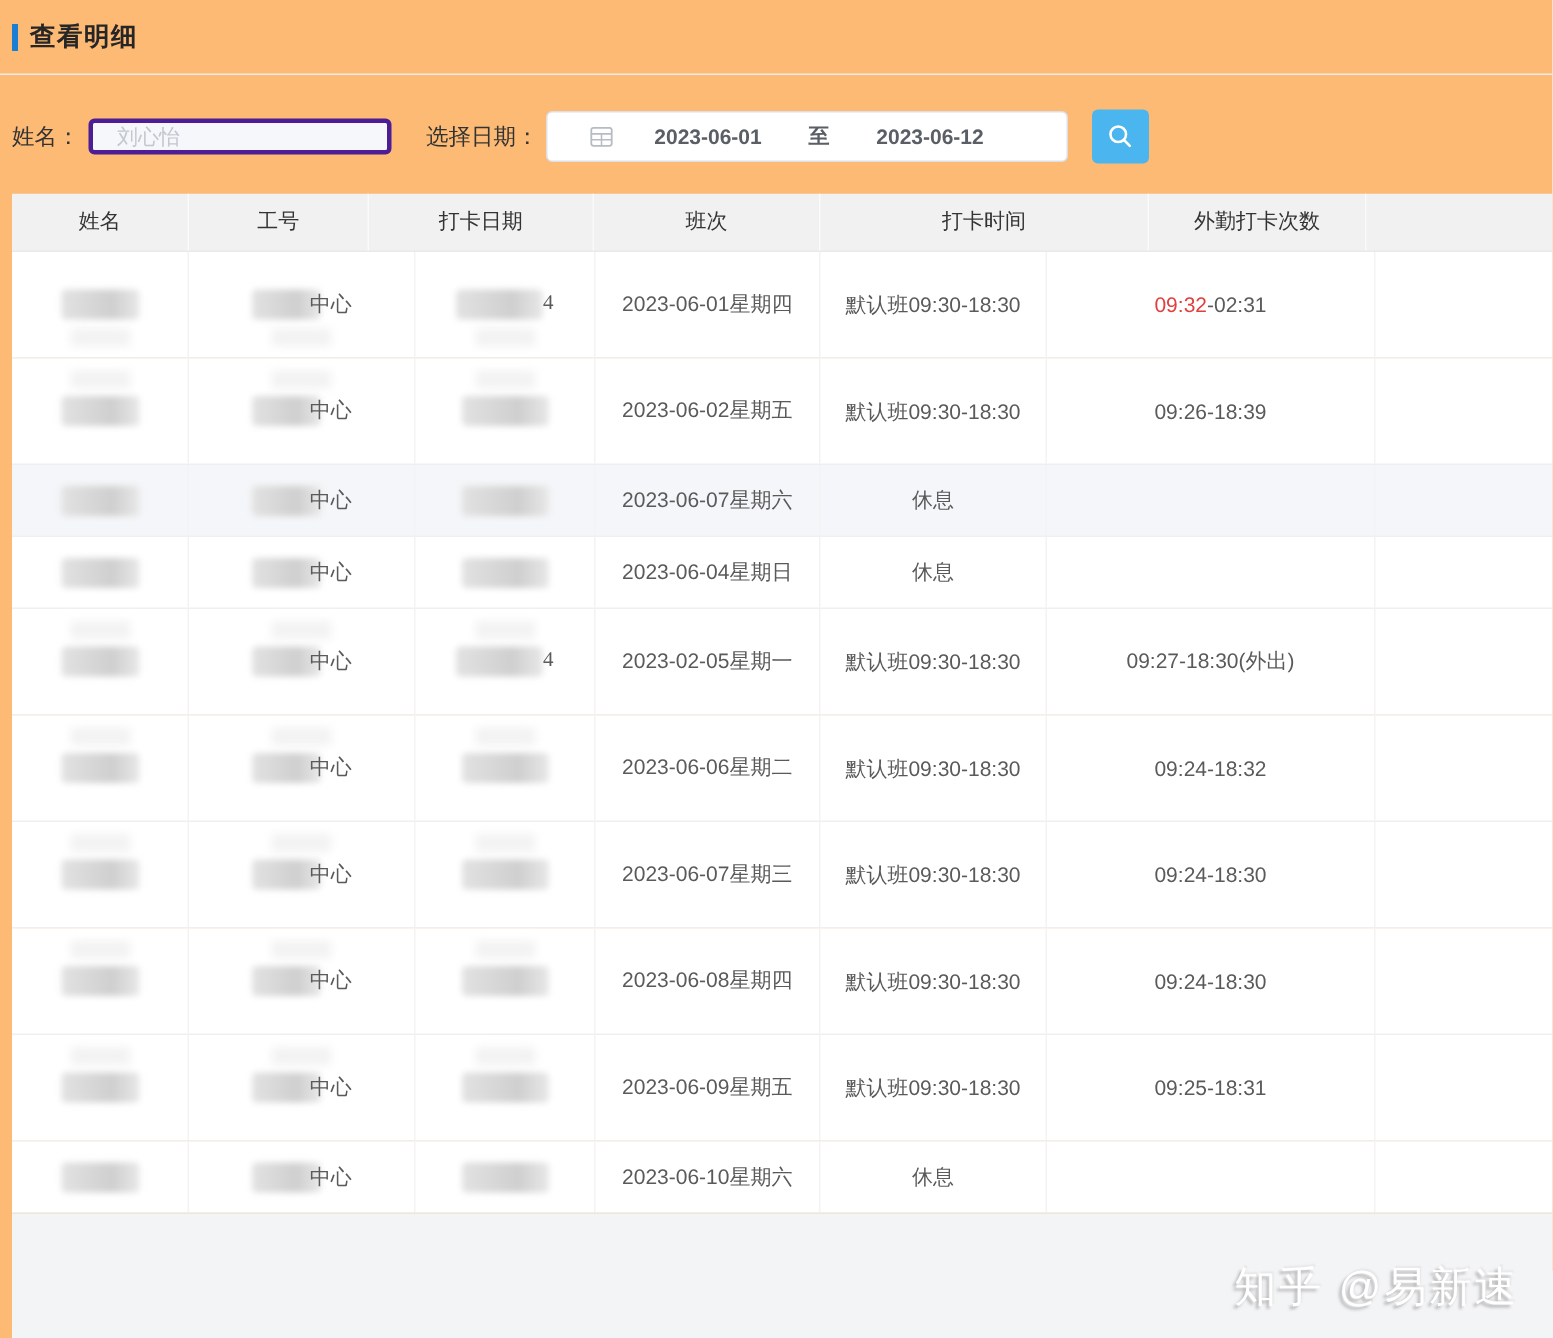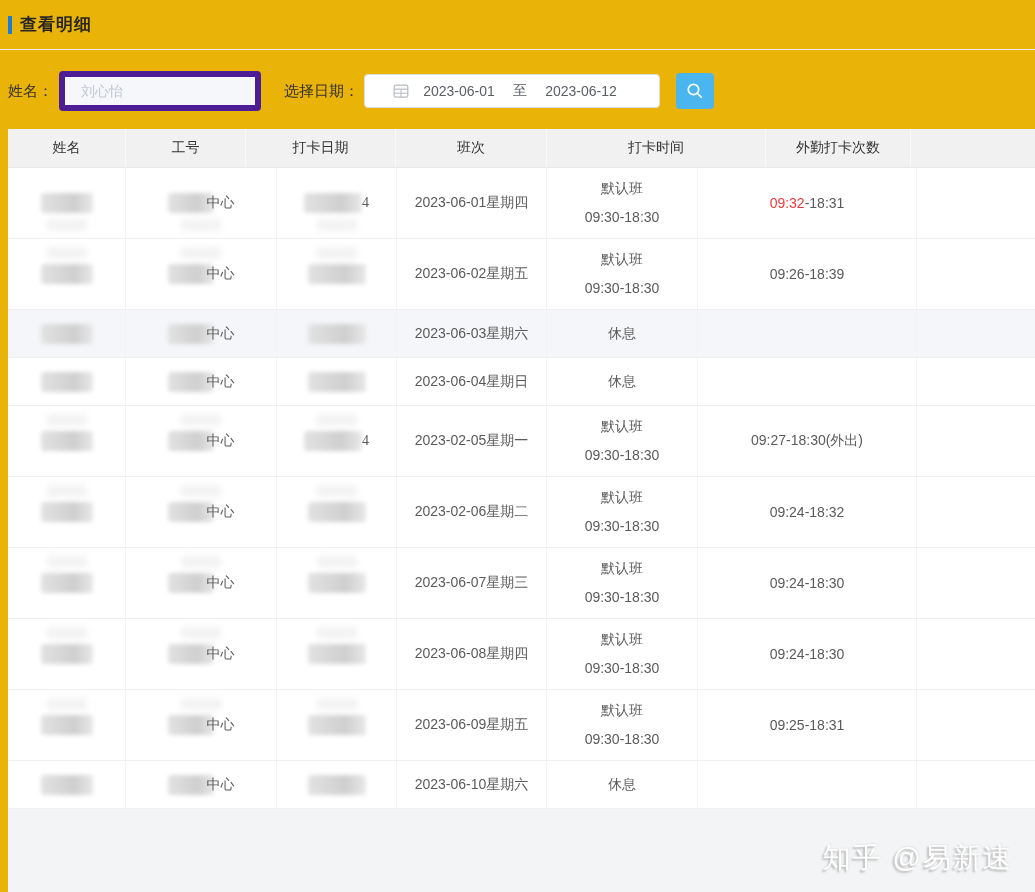--- a/index.html
+++ b/index.html
@@ -1,35 +1,35 @@
 <!DOCTYPE html>
 <html><head>
 <meta charset="utf-8">
 <style>
   * { margin:0; padding:0; box-sizing:border-box; }
   html,body { width:1035px; height:892px; background:#fff;
     font-family:"Liberation Sans","DejaVu Sans",sans-serif; }
-  .page { position:relative; width:1035px; height:892px; overflow:hidden; background:#eab308; }
+  .page { position:relative; width:1035px; height:892px; overflow:hidden; background:#fdba74; }
 
   
   .title-row { display:flex; align-items:center; padding:13px 0 0 8px; }
   .accent-bar { width:4px; height:18px; background:#1a7fd4; margin-right:8px; }
   .page-title { font-size:17px; font-weight:bold; color:#262626; letter-spacing:1px; }
   .top-divider { margin-top:13px; border-bottom:1px solid #ebebeb; }
 
   
   .filter-row { height:82px; display:flex; align-items:center; padding-left:8px; }
   .f-label { font-size:15px; color:#333; white-space:nowrap; }
-  .name-input { width:202px; height:40px; margin-left:6px; background:#f6f7fa;
-    border:6px solid #4c1d95; border-radius:4px; padding:0 16px; font-size:14px; color:#555;
+  .name-input { width:202px; height:24px; margin-left:6px; background:#f6f7fa;
+    border:3px solid #4c1d95; border-radius:4px; padding:0 16px; font-size:14px; color:#555;
     outline:none; font-family:inherit; }
   .name-input::placeholder { color:#c2c7d0; }
   .date-label { margin-left:23px; }
-  .date-box { margin-left:5px; width:296px; height:34px; border:1px solid #dcdfe6;
-    border-radius:4px; display:flex; align-items:center; padding:0 28px; background:#fff; cursor:pointer; }
+  .date-box { margin-left:5px; width:348px; height:34px; border:1px solid #dcdfe6;
+    border-radius:4px; display:flex; align-items:center; padding:0 28px; background:#fff; cursor:pointer;font-weight:bold; }
   .cal-icon { width:16px; height:16px; flex:0 0 auto; }
   .date-val { flex:1; text-align:center; font-size:14px; color:#5a5f66; }
   .date-sep { font-size:14px; color:#5a5f66; padding:0 4px; }
   .search-btn { margin-left:16px; width:38px; height:36px; border:none; border-radius:4px;
     background:#4ab5ee; display:flex; align-items:center; justify-content:center; cursor:pointer; }
 
   
   .table-wrap { position:absolute; left:8px; top:129px; width:1027px; overflow:hidden;text-align:center; }
   .tbl { width:1054px; }
   .t-head { display:flex; height:39px; background:#f1f1f2; border-bottom:1px solid #e9e9e9; }
@@ -37,21 +37,21 @@
     color:#333; border-right:1px solid #fafafa; }
   .t-row { display:flex; background:#fff; border-bottom:1px solid #efefef; }
   .t-row.tall { height:71px; }
   .t-row.short { height:48px; }
   .t-row.highlight { background:#f5f6f9; }
   .cell { display:flex; align-items:center; justify-content:center; font-size:14px;
     color:#5a5a5a; border-right:1px solid #f3f3f3; position:relative; }
   .c-name { width:118px; } .c-dept { width:151px; } .c-id { width:120px; }
   .c-date { width:150px; } .c-shift { width:151px; } .c-time { width:219px; }
   .c-field { width:145px; }
-  .shift-cell { flex-direction:column; line-height:29px; }
+  .shift-cell { flex-direction:row; line-height:29px; }
   .late { color:#e23e3e; }
 
   
   .blur-box { height:20px; border-radius:3px; filter:blur(2px);
     background:linear-gradient(90deg,#e2e2e2,#cfcfcf 65%,#e8e8e8); }
   .nb { width:52px; } .db { width:46px; margin-right:-7px; } .ib { width:58px; }
   .combo { display:flex; align-items:center;font-family:Liberation Serif, serif; }
   .suffix { font-size:14px; color:#5a5a5a; position:relative; z-index:1; }
   .ghost { position:absolute; top:8px; left:50%; margin-left:-20px; width:40px; height:12px;
     background:#dcdcdc; opacity:.35; filter:blur(3px); border-radius:2px; }
@@ -126,21 +126,21 @@
         <span class="suffix">4</span>
       </div>
     </div>
     <div class="cell c-date">2023-06-01星期四</div>
     <div class="cell c-shift shift-cell">
               <div>默认班</div>
               <div>09:30-18:30</div>
             </div>
     <div class="cell c-time">
       <span class="late">09:32</span>
-              <span>-18:31</span>
+              <span>-02:31</span>
     </div>
     <div class="cell c-field"></div>
   </div>
           <div class="t-row tall">
     <div class="cell c-name">
       <div class="ghost"></div>
       <div class="blur-box nb"></div>
     </div>
     <div class="cell c-dept">
       <div class="ghost"></div>
@@ -179,21 +179,21 @@
         <span class="suffix">中心</span>
       </div>
     </div>
     <div class="cell c-id">
 
       <div class="combo">
         <div class="blur-box ib"></div>
         <span class="suffix"></span>
       </div>
     </div>
-    <div class="cell c-date">2023-06-03星期六</div>
+    <div class="cell c-date">2023-06-07星期六</div>
     <div class="cell c-shift shift-cell">
               <div>休息</div>
             </div>
     <div class="cell c-time">
       <span class="late"></span>
               <span></span>
     </div>
     <div class="cell c-field"></div>
   </div>
           <div class="t-row short">
@@ -267,21 +267,21 @@
         <span class="suffix">中心</span>
       </div>
     </div>
     <div class="cell c-id">
       <div class="ghost"></div>
       <div class="combo">
         <div class="blur-box ib"></div>
         <span class="suffix"></span>
       </div>
     </div>
-    <div class="cell c-date">2023-02-06星期二</div>
+    <div class="cell c-date">2023-06-06星期二</div>
     <div class="cell c-shift shift-cell">
               <div>默认班</div>
               <div>09:30-18:30</div>
             </div>
     <div class="cell c-time">
       <span class="late"></span>
               <span>09:24-18:32</span>
     </div>
     <div class="cell c-field"></div>
   </div>

